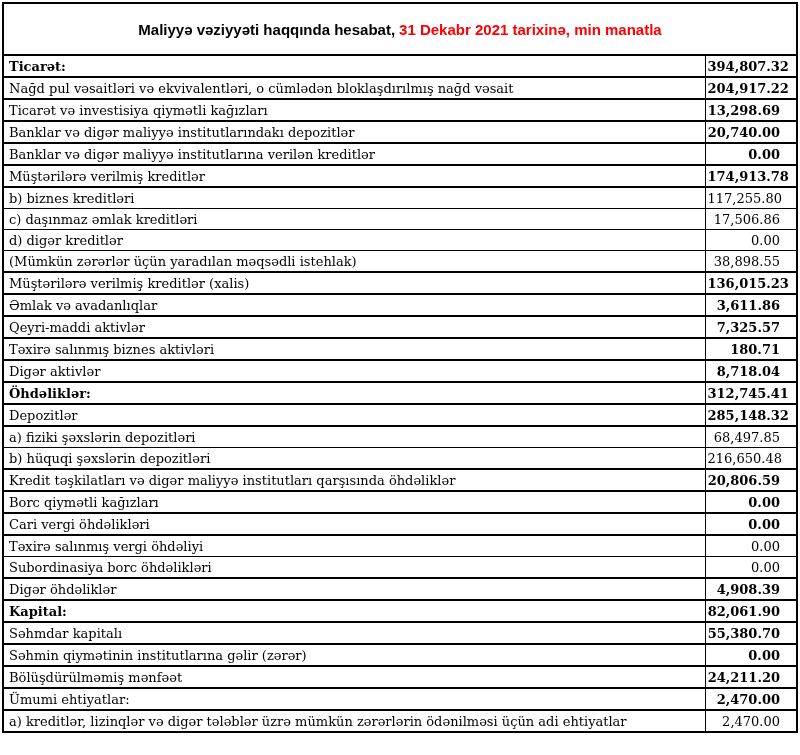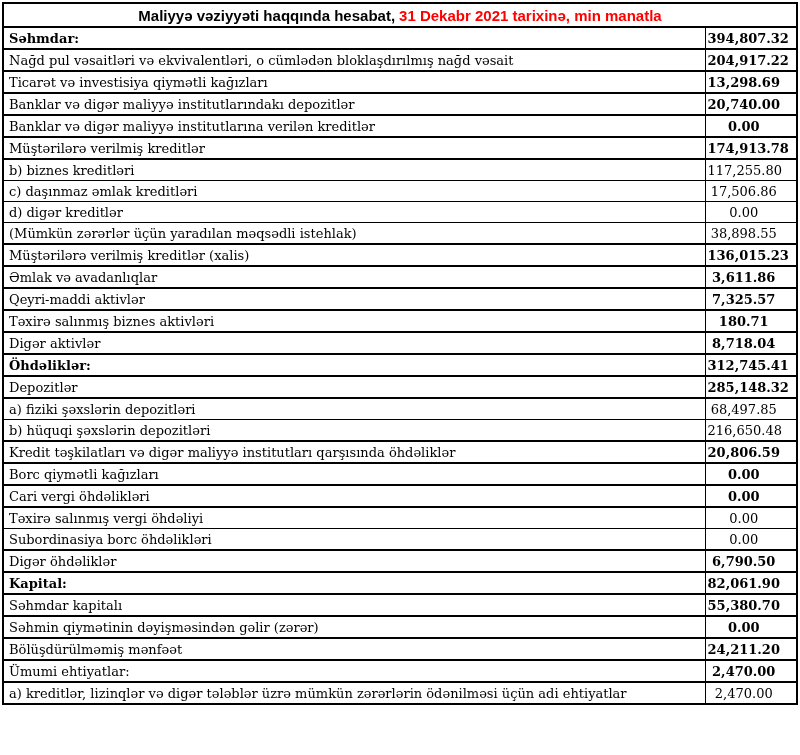--- a/index.html
+++ b/index.html
@@ -24,21 +24,21 @@
   col.c-value { width: 92px; }
   th.title-cell {
     border: 1px solid #000;
     border-bottom-width: 2px;
     height: 20px;
     text-align: center;
     vertical-align: middle;
     font-family: "Liberation Sans", sans-serif;
     font-weight: bold;
     font-size: 15px;
-    padding: 1px 2px;
+    padding: 15px 2px;
     white-space: nowrap;
   }
   td {
     border: 1px solid #000;
     height: 18px;
     vertical-align: middle;
     font-family: "DejaVu Serif", serif;
     font-size: 13px;
     color: #000;
     overflow: hidden;
@@ -46,21 +46,21 @@
   }
   tr.hv td {
     border-top-width: 2px;
     border-bottom-width: 2px;
   }
   td.label {
     text-align: left;
     padding: 1px 4px 1px 5px;
   }
   td.value {
-    text-align: center;
+    text-align: right;
     padding: 1px 16px 1px 2px;
   }
   .b { font-weight: bold; }
   .title-sep { display: inline-block; width: 4px; }
 </style>
 </head>
 <body>
 
 <div class="sheet">
   <table class="fin">
@@ -70,21 +70,21 @@
     </colgroup>
     <thead>
       <tr>
         <th class="title-cell" colspan="2">
           <span>Maliyyə vəziyyəti haqqında hesabat,</span><span class="title-sep"></span><span style="color: rgb(255, 0, 0);">31 Dekabr 2021 tarixinə, min manatla</span>
         </th>
       </tr>
     </thead>
     <tbody id="table-body">
         <tr class="hv">
-          <td class="label b">Səhmdar:</td>
+          <td class="label b">Ticarət:</td>
           <td class="value b">394,807.32</td>
         </tr>
         <tr class="hv">
           <td class="label">Nağd pul vəsaitləri və  ekvivalentləri, o cümlədən bloklaşdırılmış nağd vəsait</td>
           <td class="value b">204,917.22</td>
         </tr>
         <tr class="hv">
           <td class="label">Ticarət və investisiya qiymətli kağızları</td>
           <td class="value b">13,298.69</td>
         </tr>
@@ -167,32 +167,32 @@
         <tr>
           <td class="label">Təxirə salınmış vergi öhdəliyi</td>
           <td class="value">0.00</td>
         </tr>
         <tr>
           <td class="label">Subordinasiya borc öhdəlikləri</td>
           <td class="value">0.00</td>
         </tr>
         <tr class="hv">
           <td class="label">Digər öhdəliklər</td>
-          <td class="value b">6,790.50</td>
+          <td class="value b">4,908.39</td>
         </tr>
         <tr class="hv">
           <td class="label b">Kapital:</td>
           <td class="value b">82,061.90</td>
         </tr>
         <tr class="hv">
           <td class="label">Səhmdar kapitalı</td>
           <td class="value b">55,380.70</td>
         </tr>
         <tr class="hv">
-          <td class="label">Səhmin qiymətinin dəyişməsindən gəlir (zərər)</td>
+          <td class="label">Səhmin qiymətinin institutlarına gəlir (zərər)</td>
           <td class="value b">0.00</td>
         </tr>
         <tr class="hv">
           <td class="label">Bölüşdürülməmiş mənfəət</td>
           <td class="value b">24,211.20</td>
         </tr>
         <tr class="hv">
           <td class="label">Ümumi ehtiyatlar:</td>
           <td class="value b">2,470.00</td>
         </tr>

